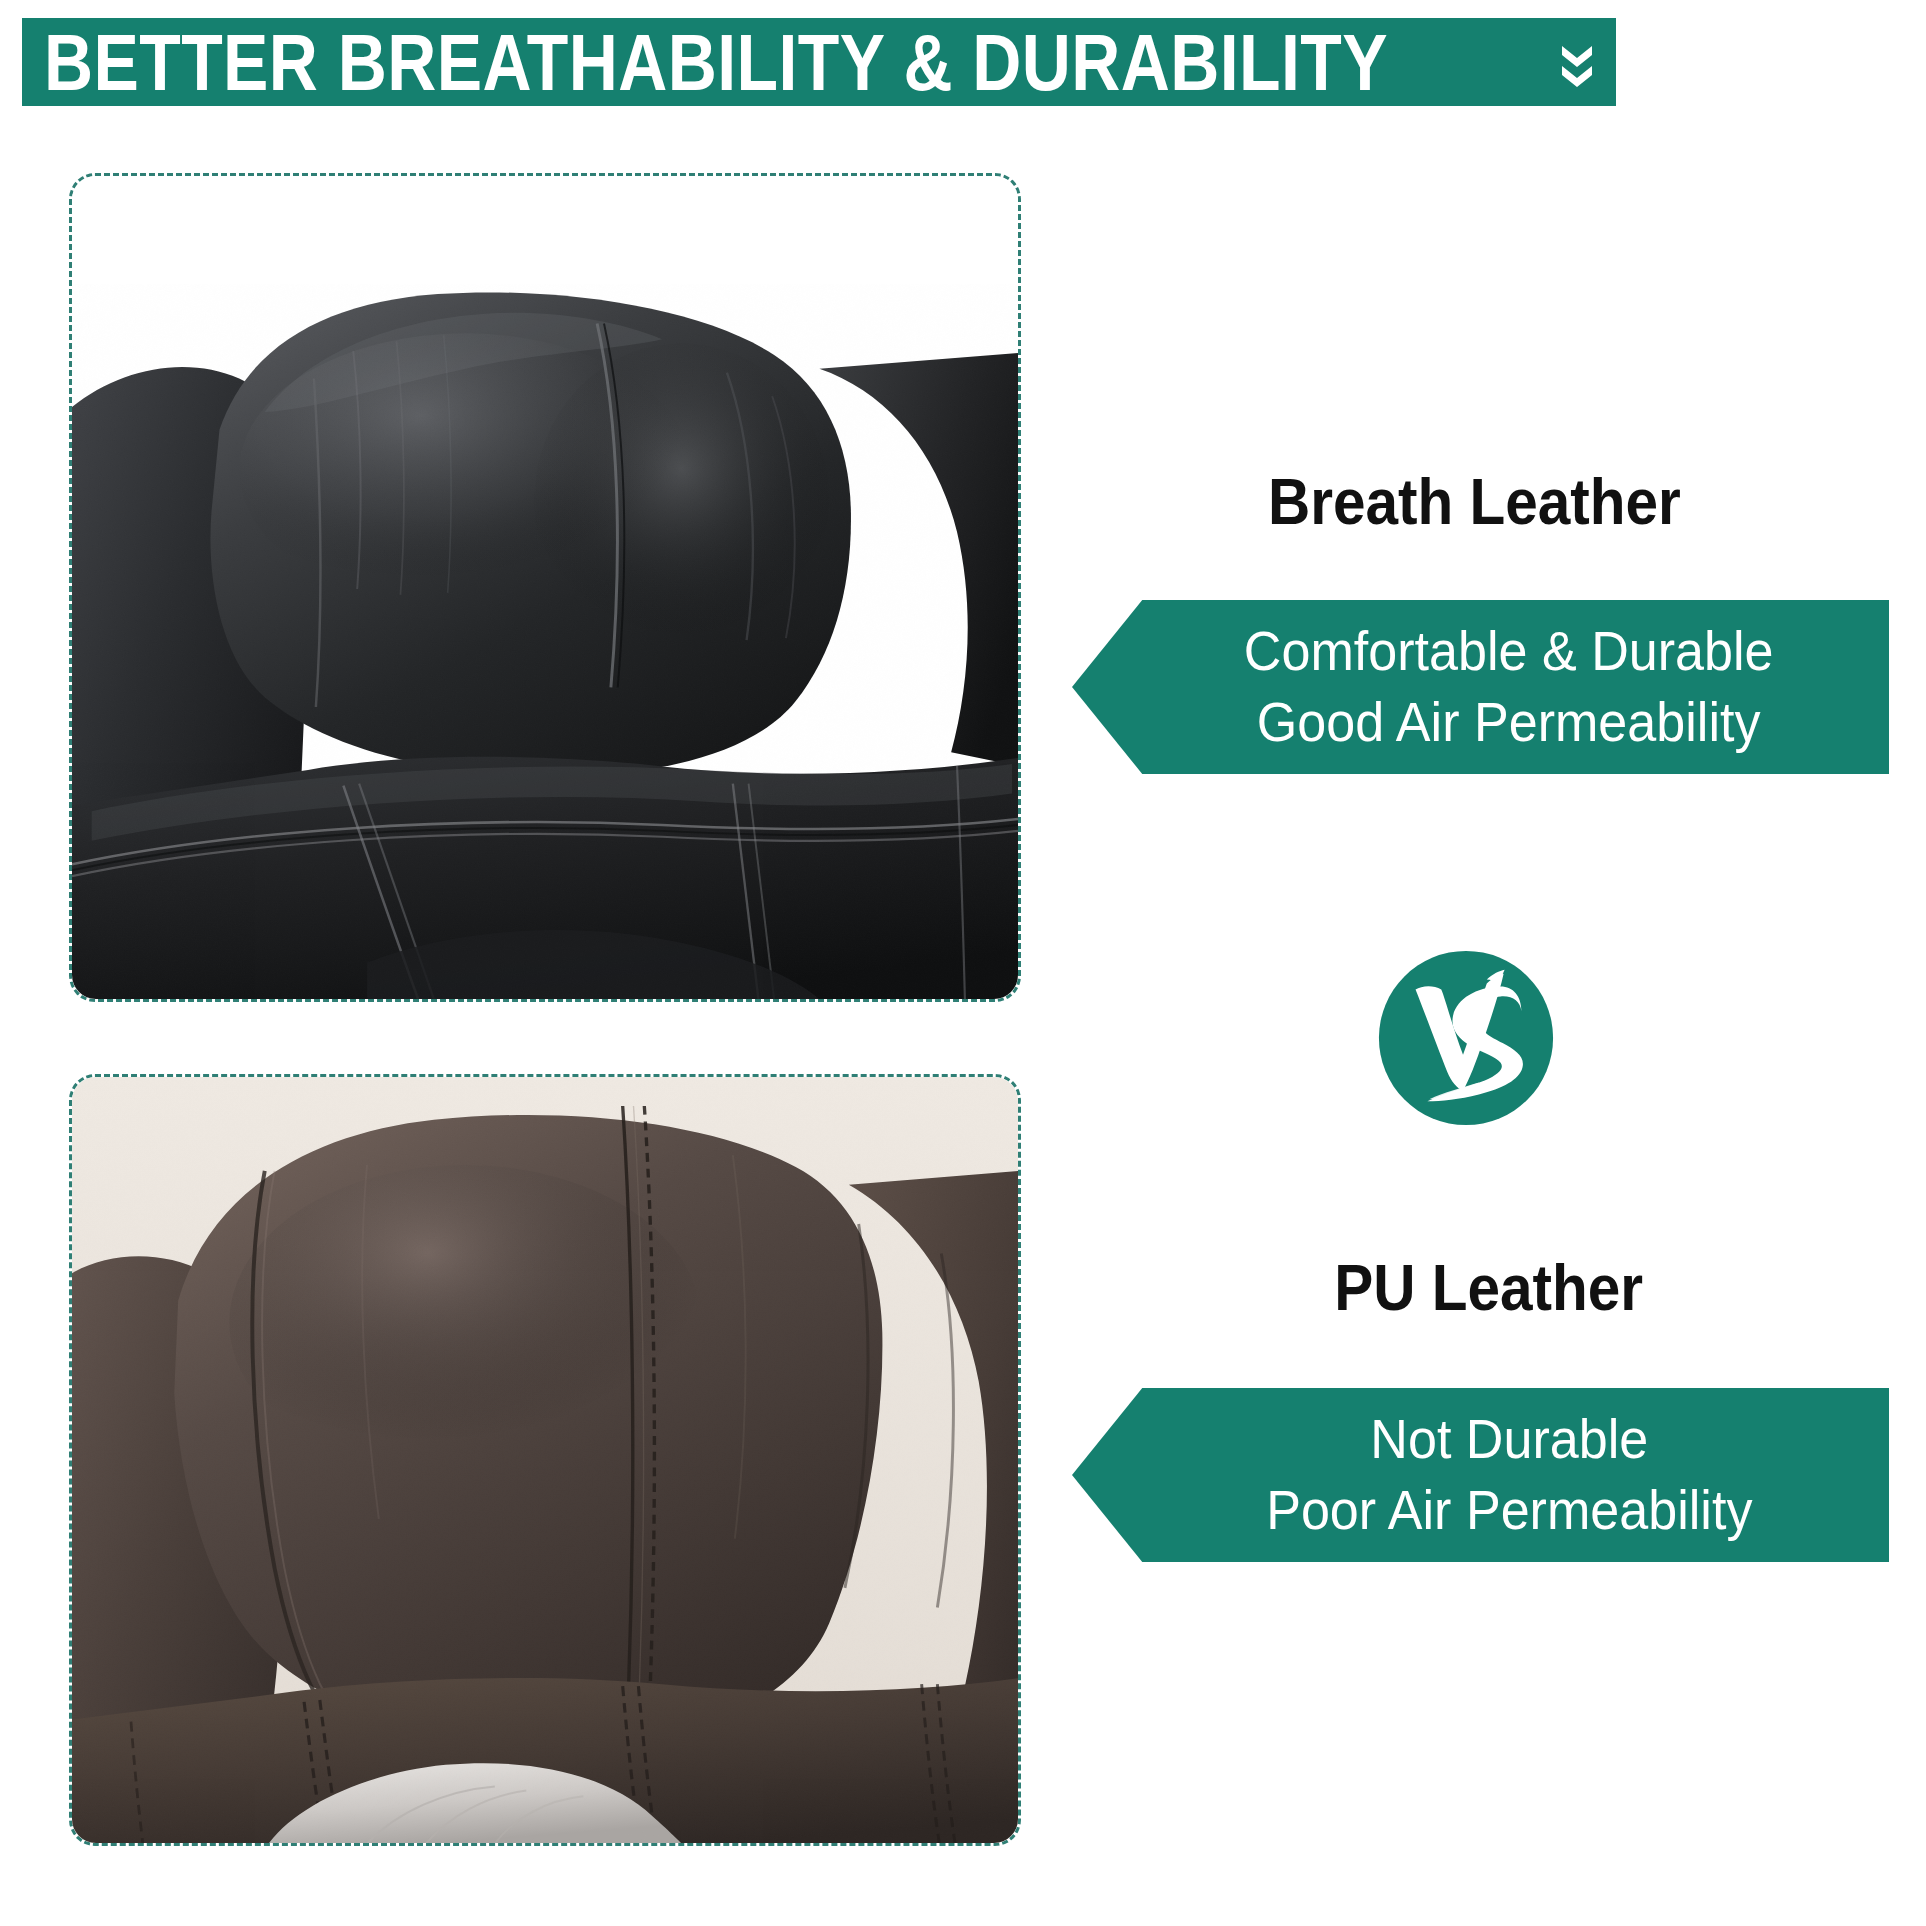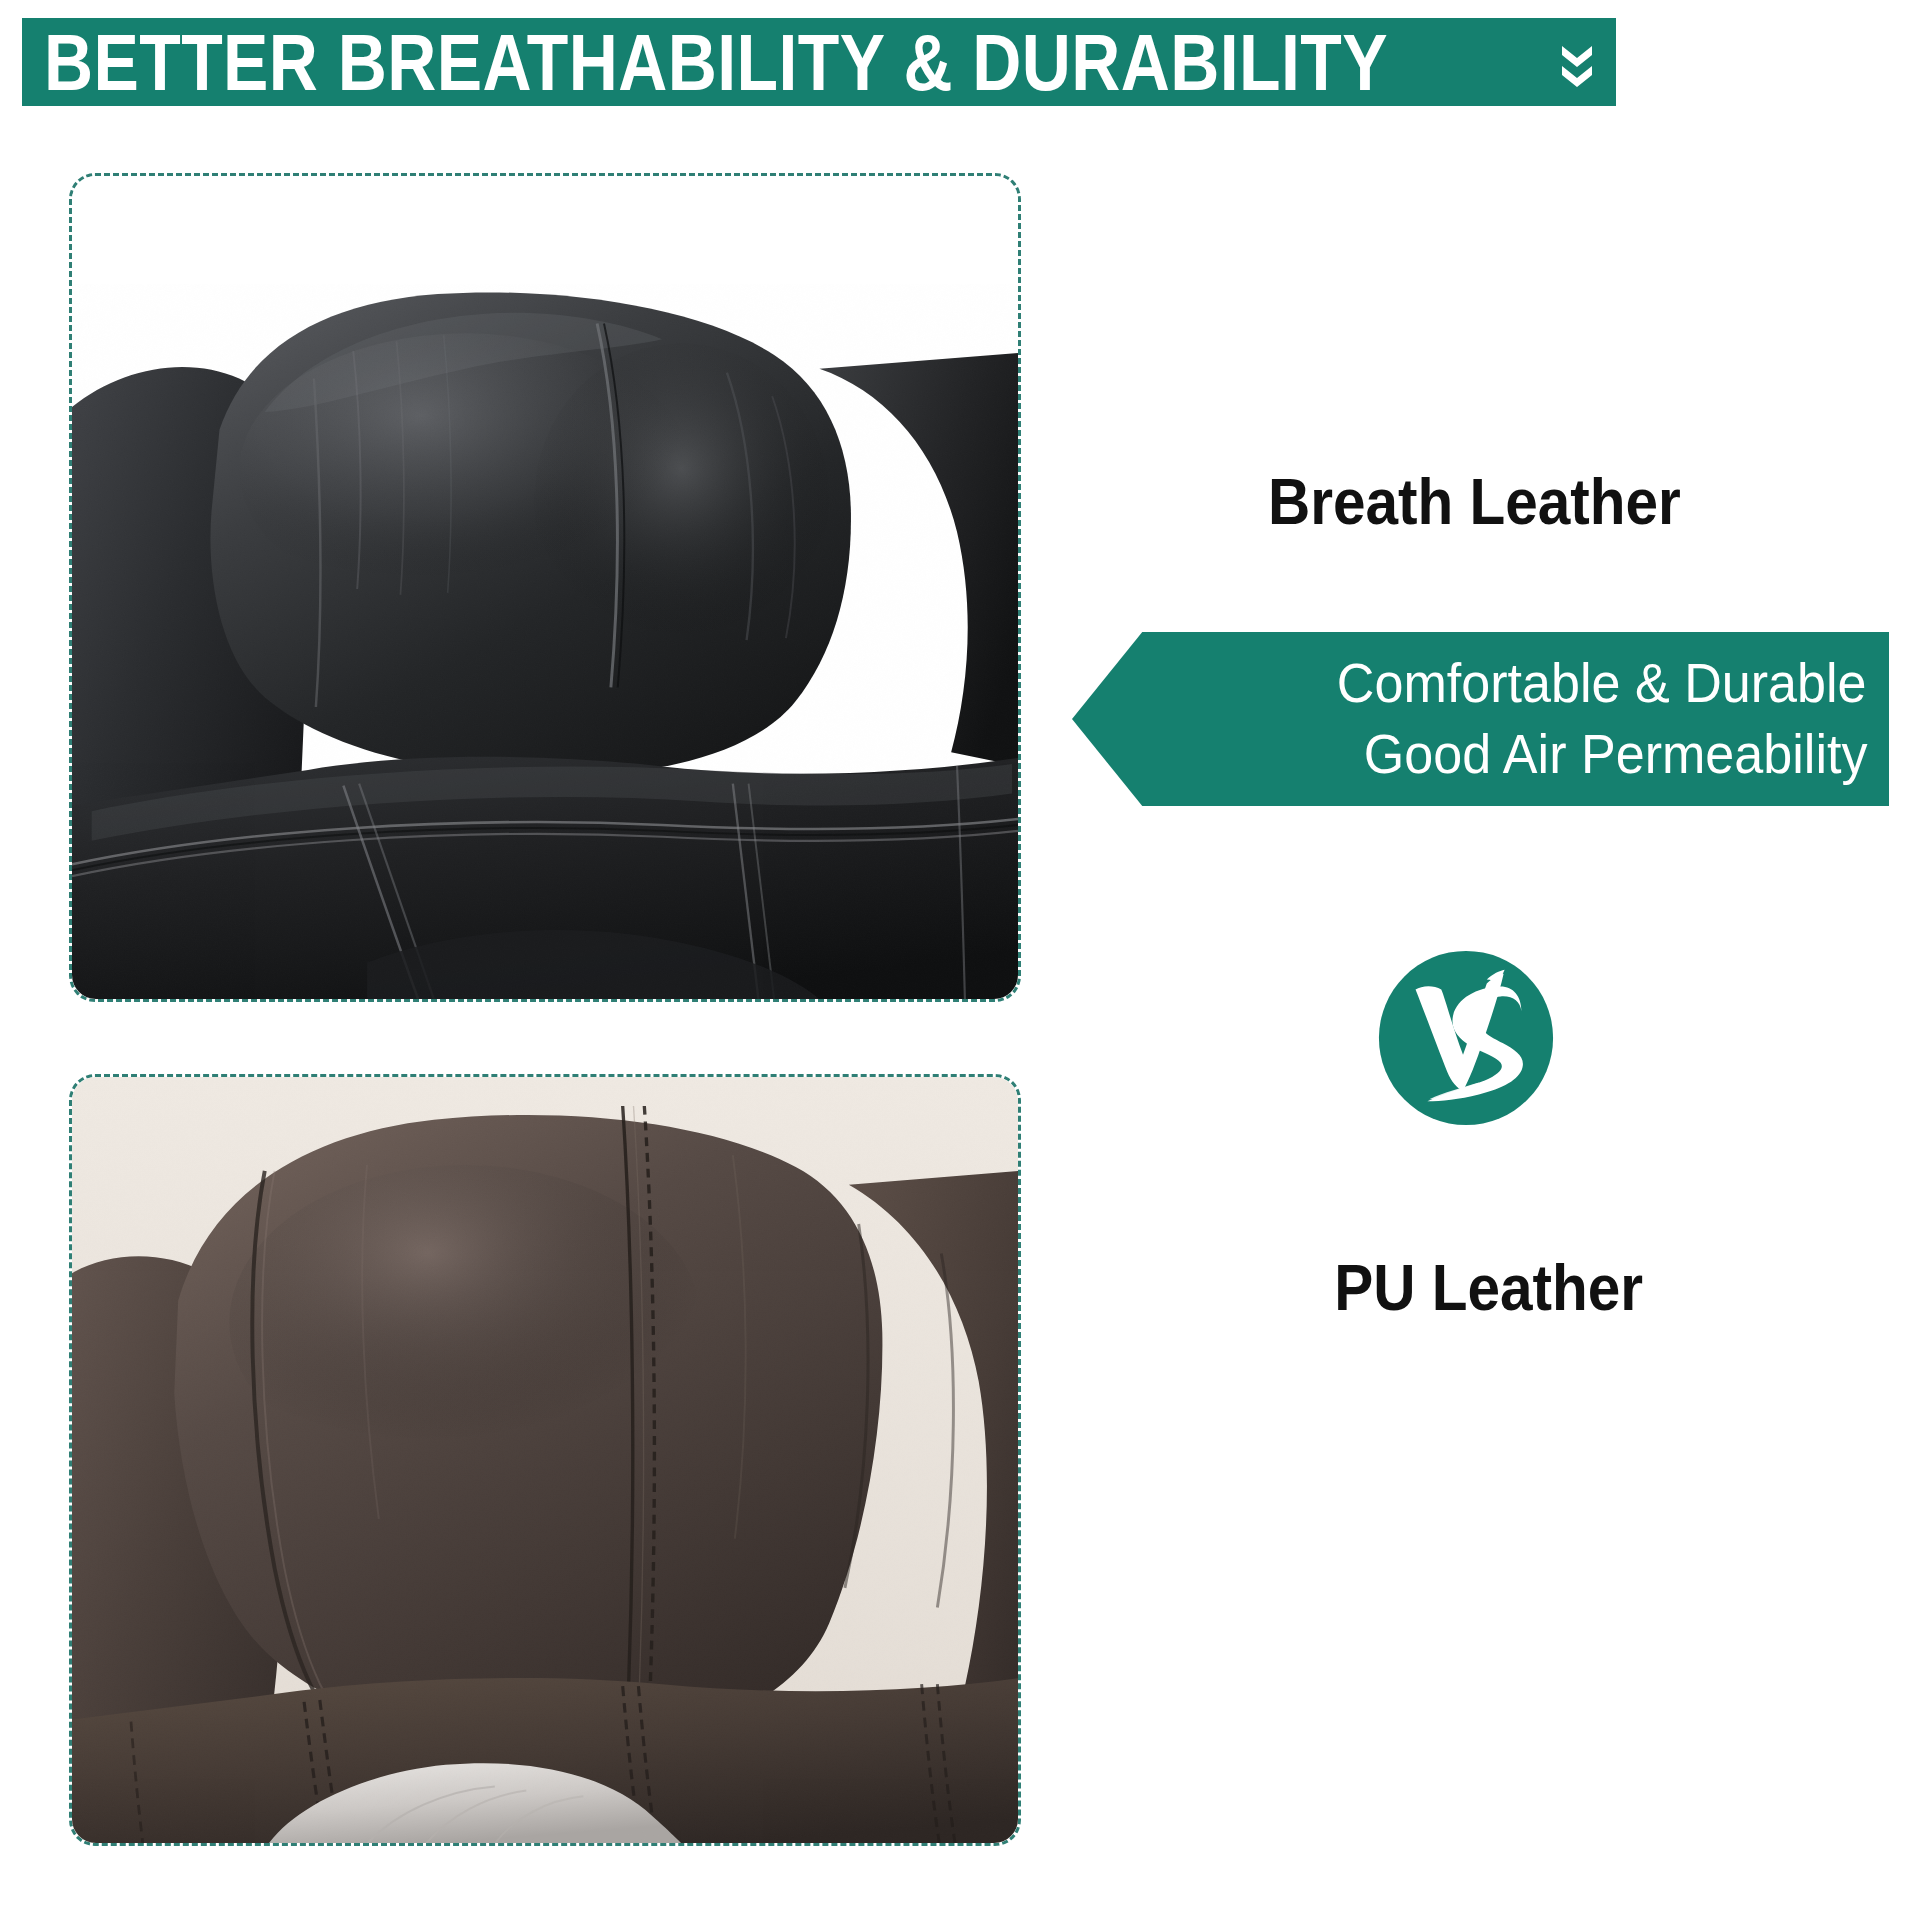--- a/index.html
+++ b/index.html
@@ -62,21 +62,21 @@
     white-space:nowrap;
     transform:scaleX(0.9);
   }
   .heading-breath{left:1245px;top:469px;transform-origin:center center;}
   .heading-pu{left:1317px;top:1255px;transform-origin:center center;}
 
   
   .callout{
     position:absolute;
     display:flex;flex-direction:column;
-    align-items:flex-end;justify-content:center;margin-top:32px;
+    align-items:center;justify-content:center;
   }
   .callout-shape{
     position:absolute;inset:0;
     background:#15806f;
     -webkit-clip-path:polygon(0% 50%, 8.6% 0%, 100% 0%, 100% 100%, 8.6% 100%);
     clip-path:polygon(0% 50%, 8.6% 0%, 100% 0%, 100% 100%, 8.6% 100%);
   }
   .callout-text{
     position:relative;
     color:#ffffff;
@@ -331,15 +331,20 @@
                C149 137 132 146 108 152 C88 157 70 159 56 159
                C72 151 96 145 114 138 C128 132 134 126 130 120
                C126 114 112 110 100 103 C86 95 79 85 82 72
                C86 55 106 44 128 43 C142 42 151 52 151 68 Z" fill="#ffffff"></path>
       <path d="M58 157 C72 150 92 145 108 140 L104 148 C86 153 70 156 58 157 Z" fill="#ffffff" opacity="0.9"></path>
     </svg>
   </div>
 
   <div class="product-heading heading-pu">PU Leather</div>
 
+  <div class="callout callout-bottom">
+    <div class="callout-shape"></div>
+    <div class="callout-text">Not Durable</div>
+    <div class="callout-text">Poor Air Permeability</div>
+  </div>
 
 </div>
 
 
 </body></html>

